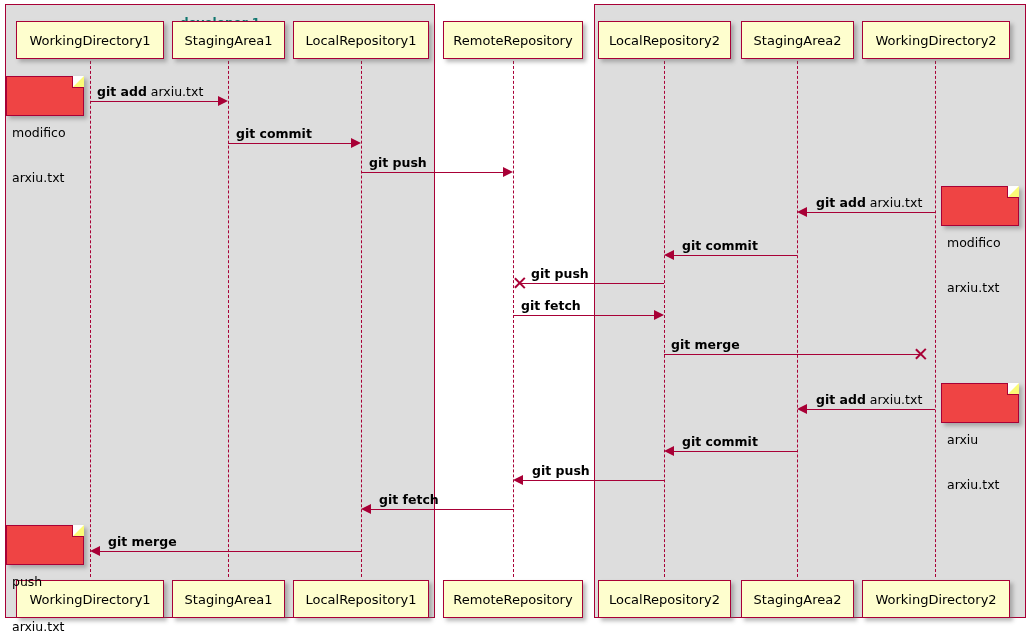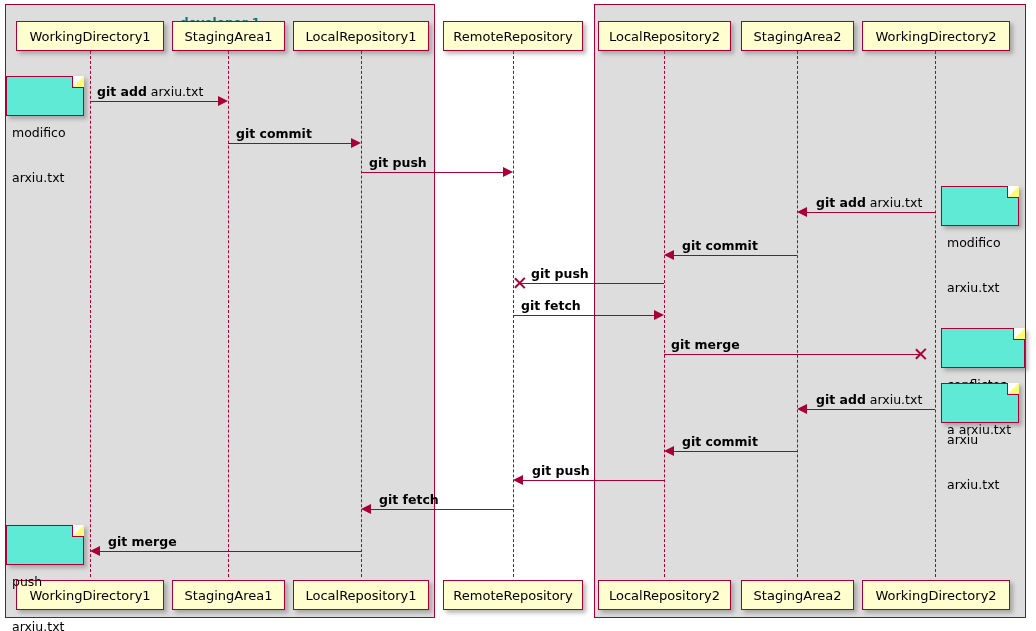--- a/index.html
+++ b/index.html
@@ -38,21 +38,21 @@
   .participant{
     position:absolute;
     background:#FEFECE;
     border:1.5px solid #A80036;
     box-sizing:border-box;
     display:flex;align-items:center;justify-content:center;
     font-size:13px;
     color:#000000;
     white-space:nowrap;
     box-shadow:3px 3px 4px rgba(100,100,100,0.45);
-    height:30px;
+    height:38px;
   }
 
   
   .msg-line{
     position:absolute;
     height:0;
     border-top:1.5px solid #A80036;
   }
   .arrow-head{
     position:absolute;
@@ -80,21 +80,21 @@
     color:#000000;
     white-space:nowrap;
     line-height:14px;
   }
   .msg-label b{font-weight:bold;}
   .msg-label .arg{font-weight:normal;}
 
   
   .note{
     position:absolute;
-    background:#5eead4;
+    background:#ef4444;
     border:1.2px solid #A80036;
     box-sizing:border-box;
     font-size:12.5px;
     line-height:15px;
     color:#000000;
     padding:3px 5px 12px 5px;
     white-space:pre;
     box-shadow:3px 3px 4px rgba(100,100,100,0.45);
   }
   .note .fold{
@@ -232,25 +232,20 @@
     <div>modifico</div>
     <div>arxiu.txt</div>
   </div>
 
   <div class="note" style="left:941px;top:186px;width:78px;height:40px;">
     <span class="fold"></span>
     <div>modifico</div>
     <div>arxiu.txt</div>
   </div>
 
-  <div class="note" style="left:941px;top:328px;width:84px;height:40px;">
-    <span class="fold"></span>
-    <div>conflictes</div>
-    <div>a arxiu.txt</div>
-  </div>
 
   <div class="note" style="left:941px;top:383px;width:78px;height:40px;">
     <span class="fold"></span>
     <div>arxiu</div>
     <div>arxiu.txt</div>
   </div>
 
   <div class="note" style="left:6px;top:525px;width:78px;height:40px;">
     <span class="fold"></span>
     <div>push</div>

